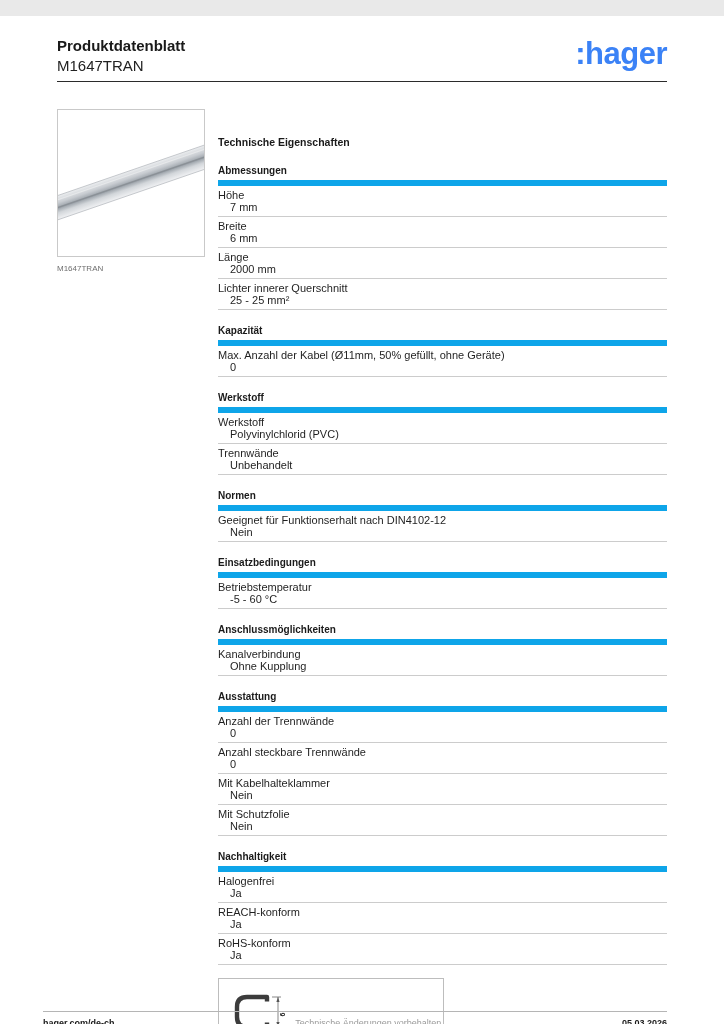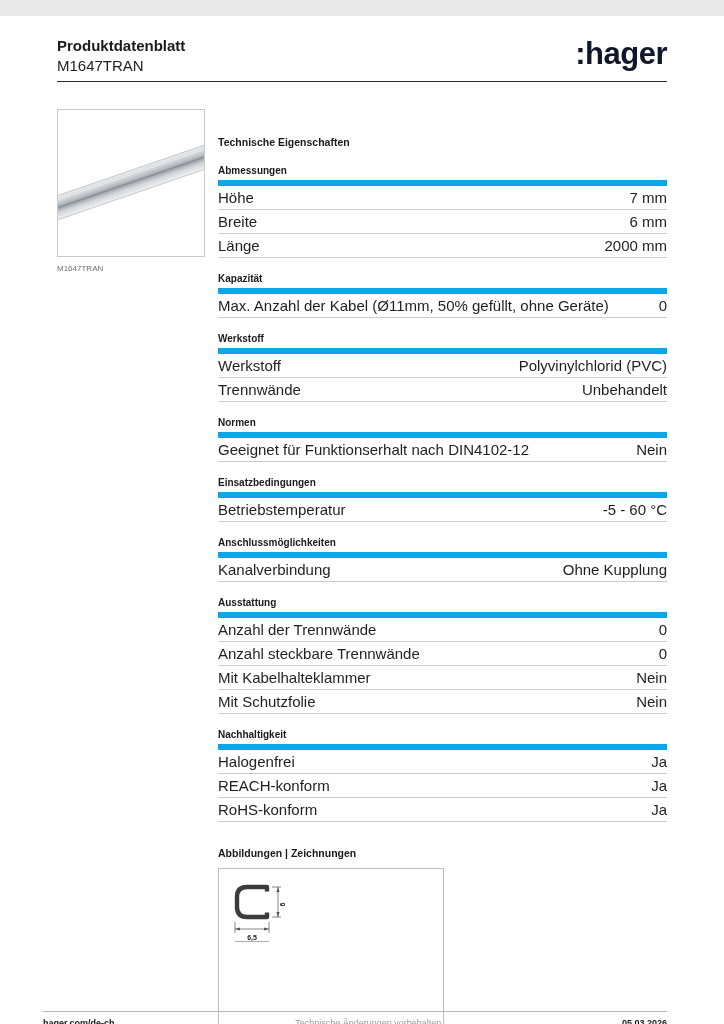--- a/index.html
+++ b/index.html
@@ -23,21 +23,21 @@
   .img-box { width:148px; height:148px; border:1px solid #c9c9c9; background:#fff; }
   .caption { margin-top:7px; font-size:8px; color:#6e6e6e; }
   .main { flex:1; margin-left:13px; min-width:0; }
   .prod-title { font-size:10.5px; font-weight:bold; line-height:1.3; }
   .tech-heading { font-size:10.5px; font-weight:bold; margin-top:27px; margin-bottom:15px; }
   
   .spec-section { margin-bottom:13px; }
   .section-title { font-size:10px; font-weight:bold; padding:2px 0 4px 0;
     border-bottom:6px solid #0ea5e9; }
   .spec-row { display:flex; justify-content:space-between; align-items:baseline;
-    font-size:15px; padding:3px 0 3px 0; border-bottom:1px solid #ccc; }
+    font-size:11px; padding:3px 0 3px 0; border-bottom:1px solid #ccc;flex-direction:column; }
   .spec-row .label { color:#1f1f1f; }
   .spec-row .value { color:#1f1f1f; text-align:right; white-space:nowrap; padding-left:12px; }
   
   .drawings-heading { font-size:10.5px; font-weight:bold; margin-top:25px; }
   .drawing-box { width:226px; height:232px; border:1px solid #bdbdbd; margin-top:9px;
     padding:6px; background:#fff; }
   
   .footer { position:absolute; left:43px; right:57px; bottom:12px; }
   .footer-rule { border-top:1px solid #b5b5b5; margin-bottom:6px; }
   .footer-row { display:flex; justify-content:space-between; align-items:baseline; }
@@ -48,21 +48,21 @@
 </head>
 <body>
 
 <div class="page">
 
   <div class="header">
     <div>
       <div class="doc-type">Produktdatenblatt</div>
       <div class="product-ref">M1647TRAN</div>
     </div>
-    <div class="logo" style="color: #0f172a;">:hager</div>
+    <div class="logo" style="color: #3b82f6;">:hager</div>
   </div>
   <div class="header-rule"></div>
 
   <div class="content">
     <div class="aside">
       <div class="img-box">
         <svg width="146" height="146" viewBox="0 0 146 146">
           <defs>
             <linearGradient id="railgrad" x1="0" y1="0" x2="0" y2="1">
               <stop offset="0" stop-color="#eceef0"></stop>
@@ -97,20 +97,24 @@
   <div class="spec-row">
     <span class="label">Breite</span>
     <span class="value">6 mm</span>
   </div>
 
   <div class="spec-row">
     <span class="label">Länge</span>
     <span class="value">2000 mm</span>
   </div>
 
+  <div class="spec-row">
+    <span class="label">Lichter innerer Querschnitt</span>
+    <span class="value">25 - 25 mm²</span>
+  </div>
 </div>
   </section>
 
   <section class="spec-section">
     <div class="section-title">Kapazität</div>
     <div class="rows">
   <div class="spec-row">
     <span class="label">Max. Anzahl der Kabel (Ø11mm, 50% gefüllt, ohne Geräte)</span>
     <span class="value">0</span>
   </div>
@@ -201,21 +205,20 @@
   </div>
 
   <div class="spec-row">
     <span class="label">RoHS-konform</span>
     <span class="value">Ja</span>
   </div>
 </div>
   </section>
 </div>
 
-      <div class="drawings-heading">Abbildungen | Zeichnungen</div>
       <div class="drawing-box">
         <svg width="140" height="90" viewBox="0 0 140 90">
 
           <path d="M 42 16.5 L 42 12 L 22 12 Q 12 12 12 22 L 12 32 Q 12 42 22 42 L 42 42 L 42 37.5" fill="none" stroke="#3c3c3c" stroke-width="4.4" stroke-linecap="butt" stroke-linejoin="round"></path>
 
           <line x1="10" y1="47" x2="10" y2="58" stroke="#555" stroke-width="0.7"></line>
           <line x1="44" y1="47" x2="44" y2="58" stroke="#555" stroke-width="0.7"></line>
           <line x1="10" y1="54" x2="44" y2="54" stroke="#555" stroke-width="0.7"></line>
           <polygon points="10,54 15,52.4 15,55.6" fill="#555"></polygon>
           <polygon points="44,54 39,52.4 39,55.6" fill="#555"></polygon>

